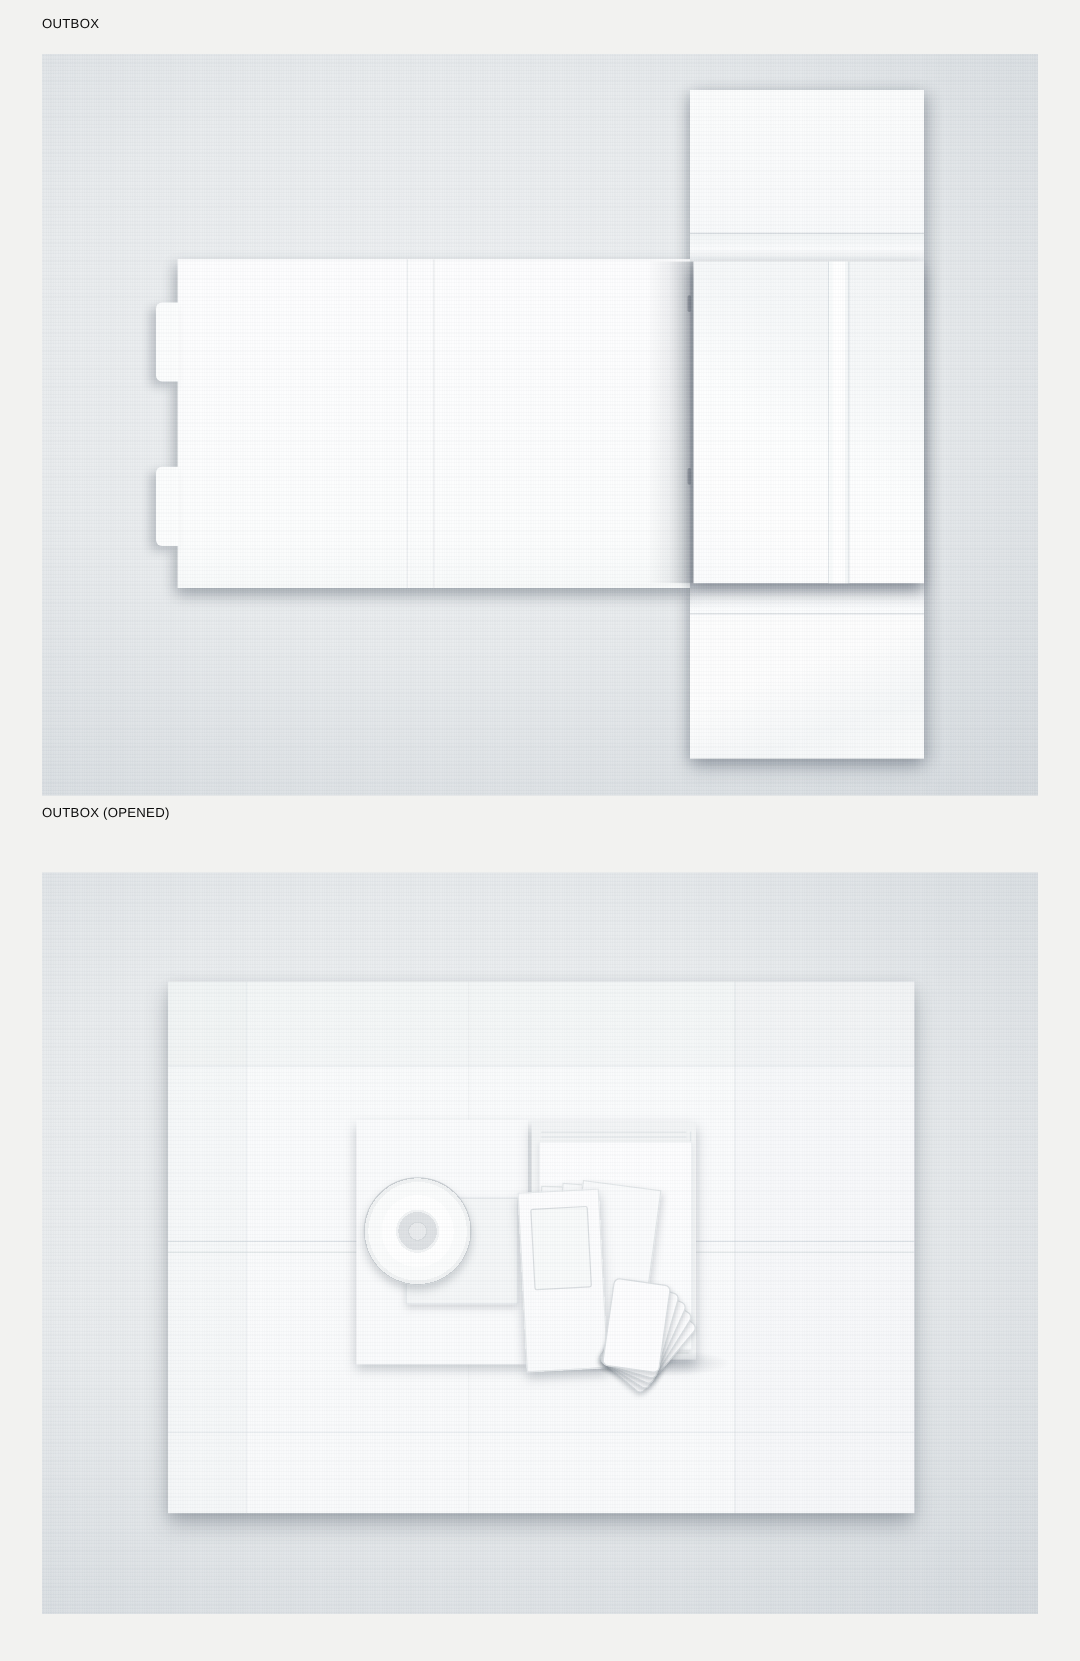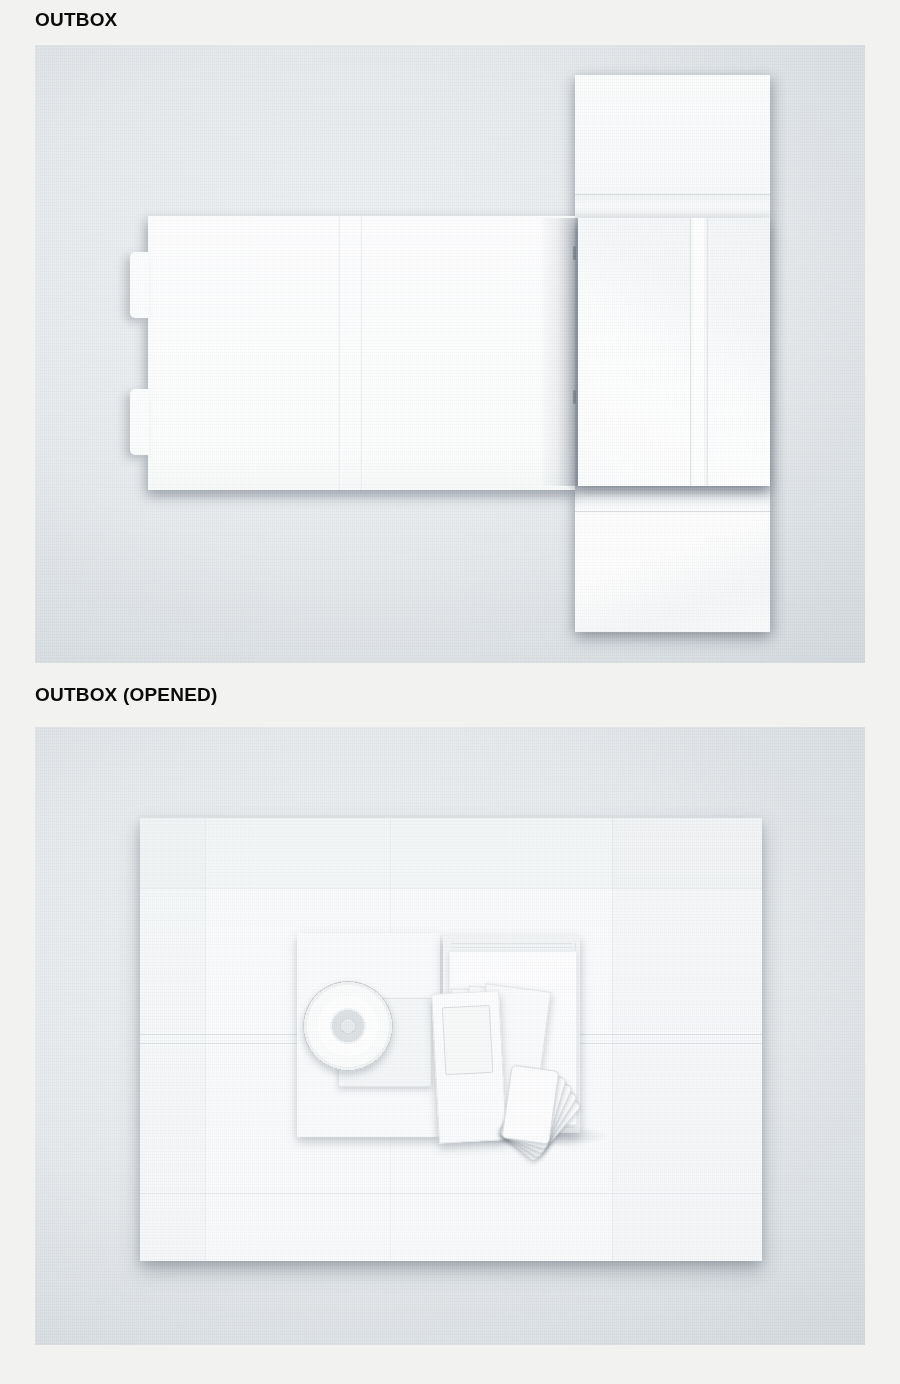--- a/index.html
+++ b/index.html
@@ -1,21 +1,21 @@
 <!DOCTYPE html>
 <html><head>
 <meta charset="utf-8">
 <style>
   html,body{margin:0;padding:0;background:#f2f2f0;}
   .page{position:relative;width:900px;height:1384px;overflow:hidden;
         font-family:"Liberation Sans",sans-serif;}
-  .heading{position:absolute;left:35px;margin:0;font-size:19px;line-height:20px;
-           font-weight:700;color:#0b0b0b;letter-spacing:.2px;}
+  .heading{position:absolute;left:35px;margin:0;font-size:11px;line-height:20px;
+           font-weight:400;color:#0b0b0b;letter-spacing:.2px;}
   #h-outbox{top:10px;}
-  #h-outbox-opened{top:685px;}
+  #h-outbox-opened{top:668px;}
 
   .panel{position:absolute;left:35px;width:830px;height:618px;overflow:hidden;
          background:radial-gradient(115% 100% at 40% 42%,
             #eef0f2 0%, #e7eaec 38%, #d7dce0 68%, #c8ced3 100%);}
   #panel-outbox{top:45px;}
   #panel-outbox-opened{top:727px;}
   .grain{position:absolute;inset:0;z-index:40;pointer-events:none;
      background-image:
        repeating-linear-gradient(0deg, rgba(255,255,255,.05) 0 1px, rgba(120,130,140,.035) 1px 2px, rgba(255,255,255,.015) 2px 3px),
        repeating-linear-gradient(90deg, rgba(255,255,255,.04) 0 1px, rgba(120,130,140,.028) 1px 2px);}

